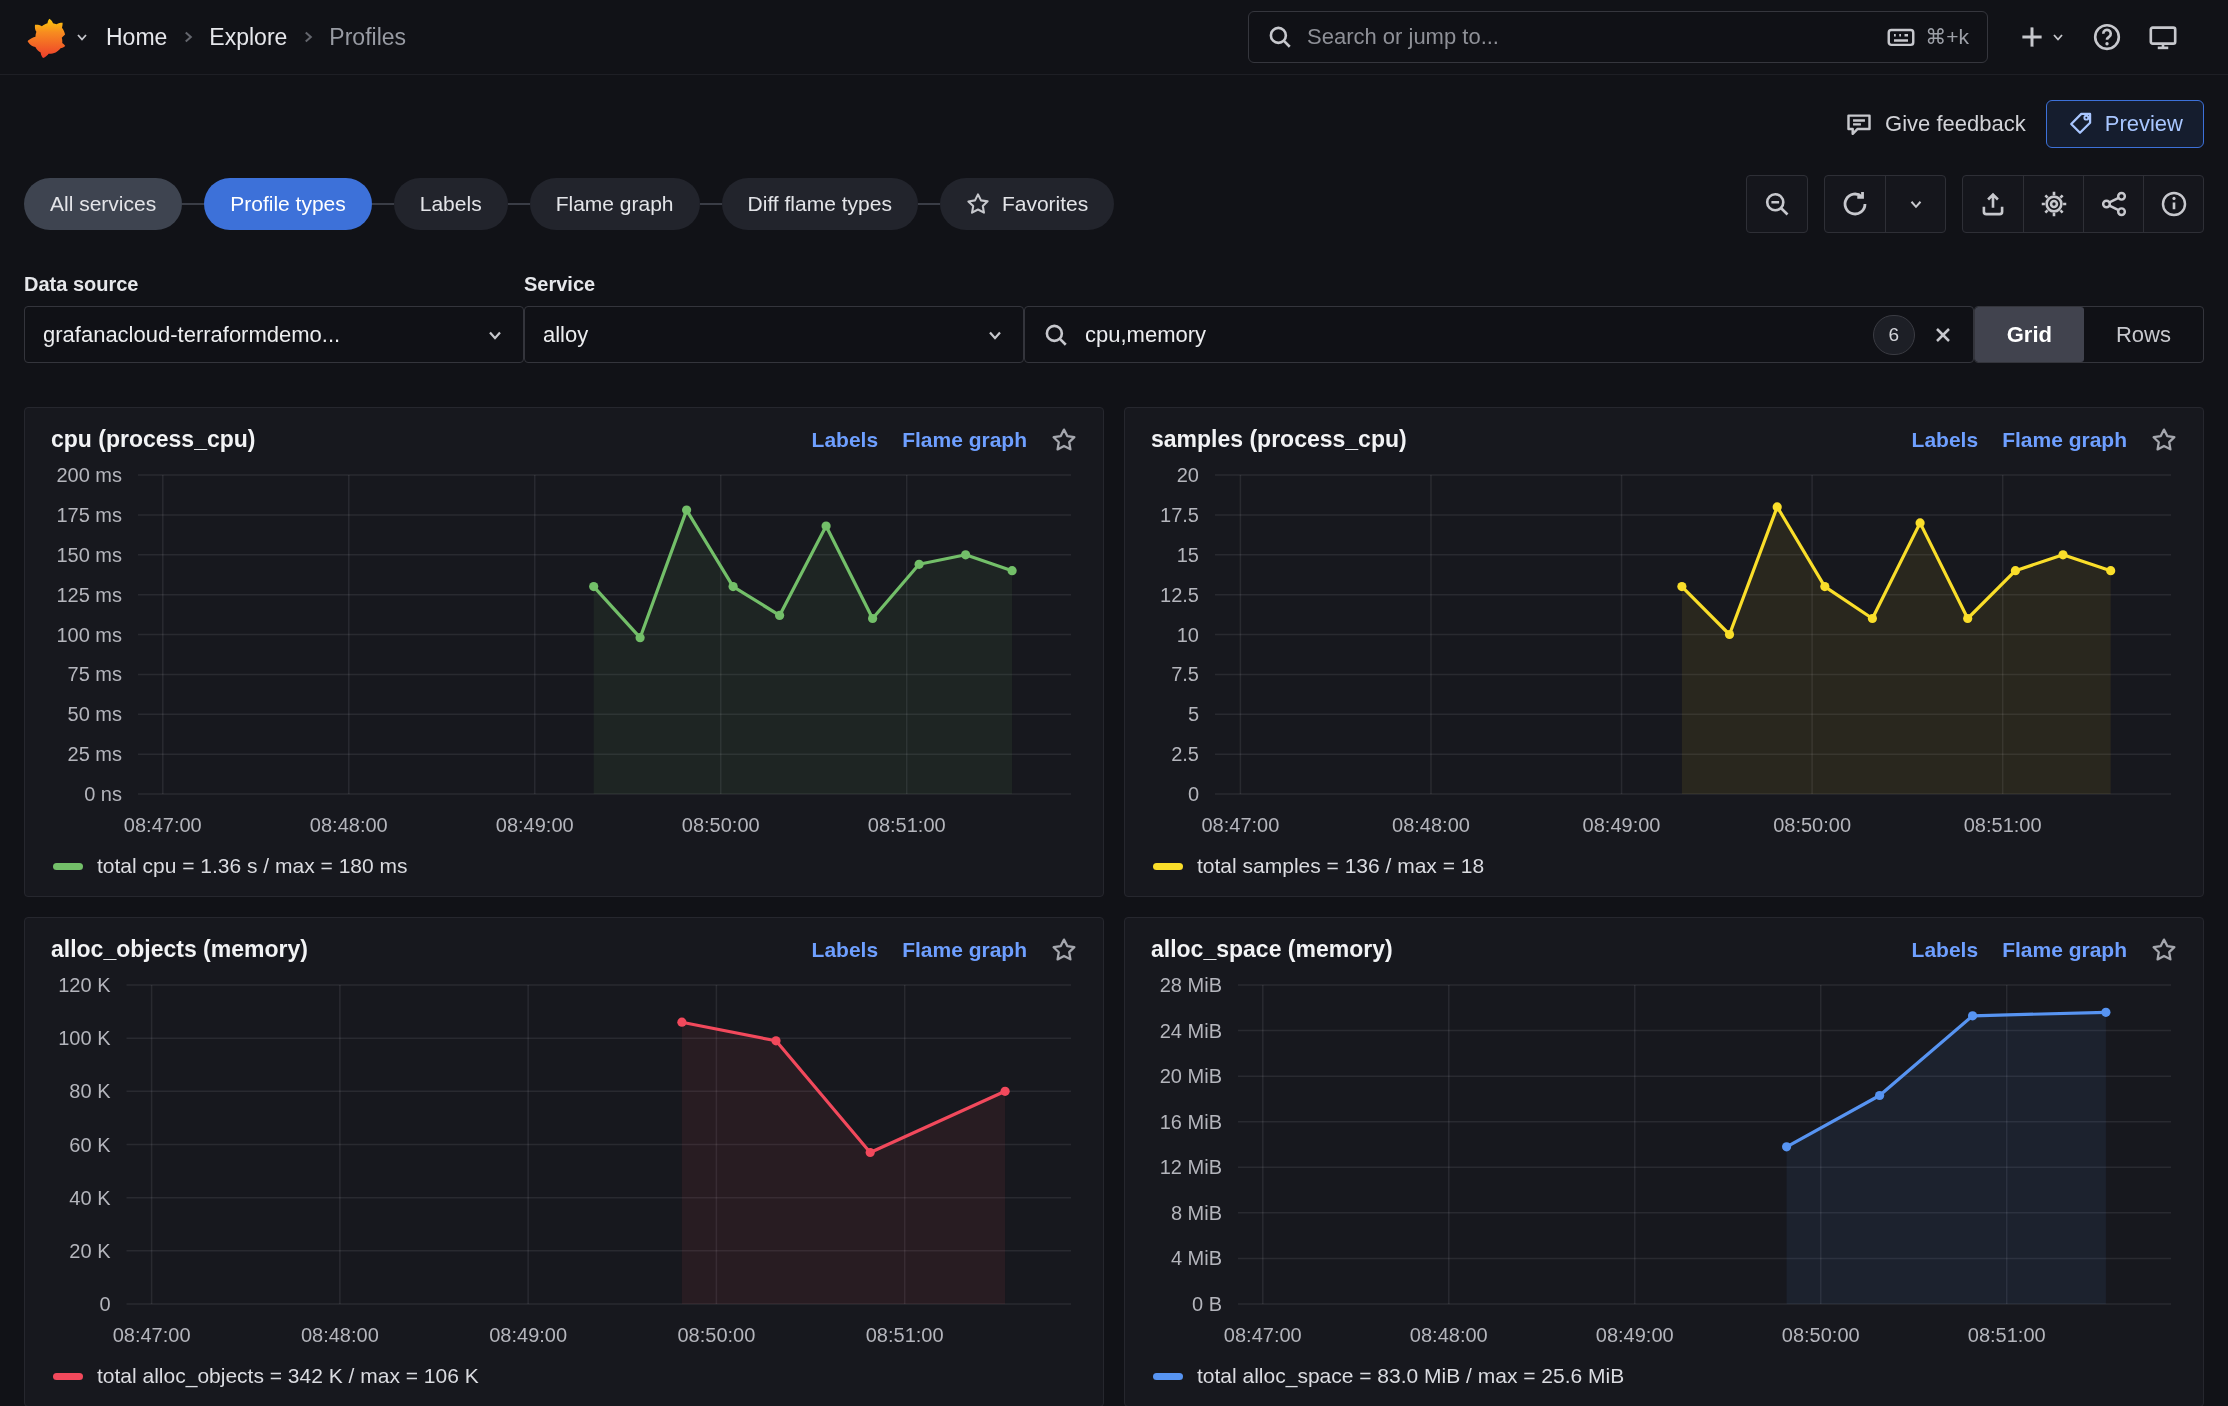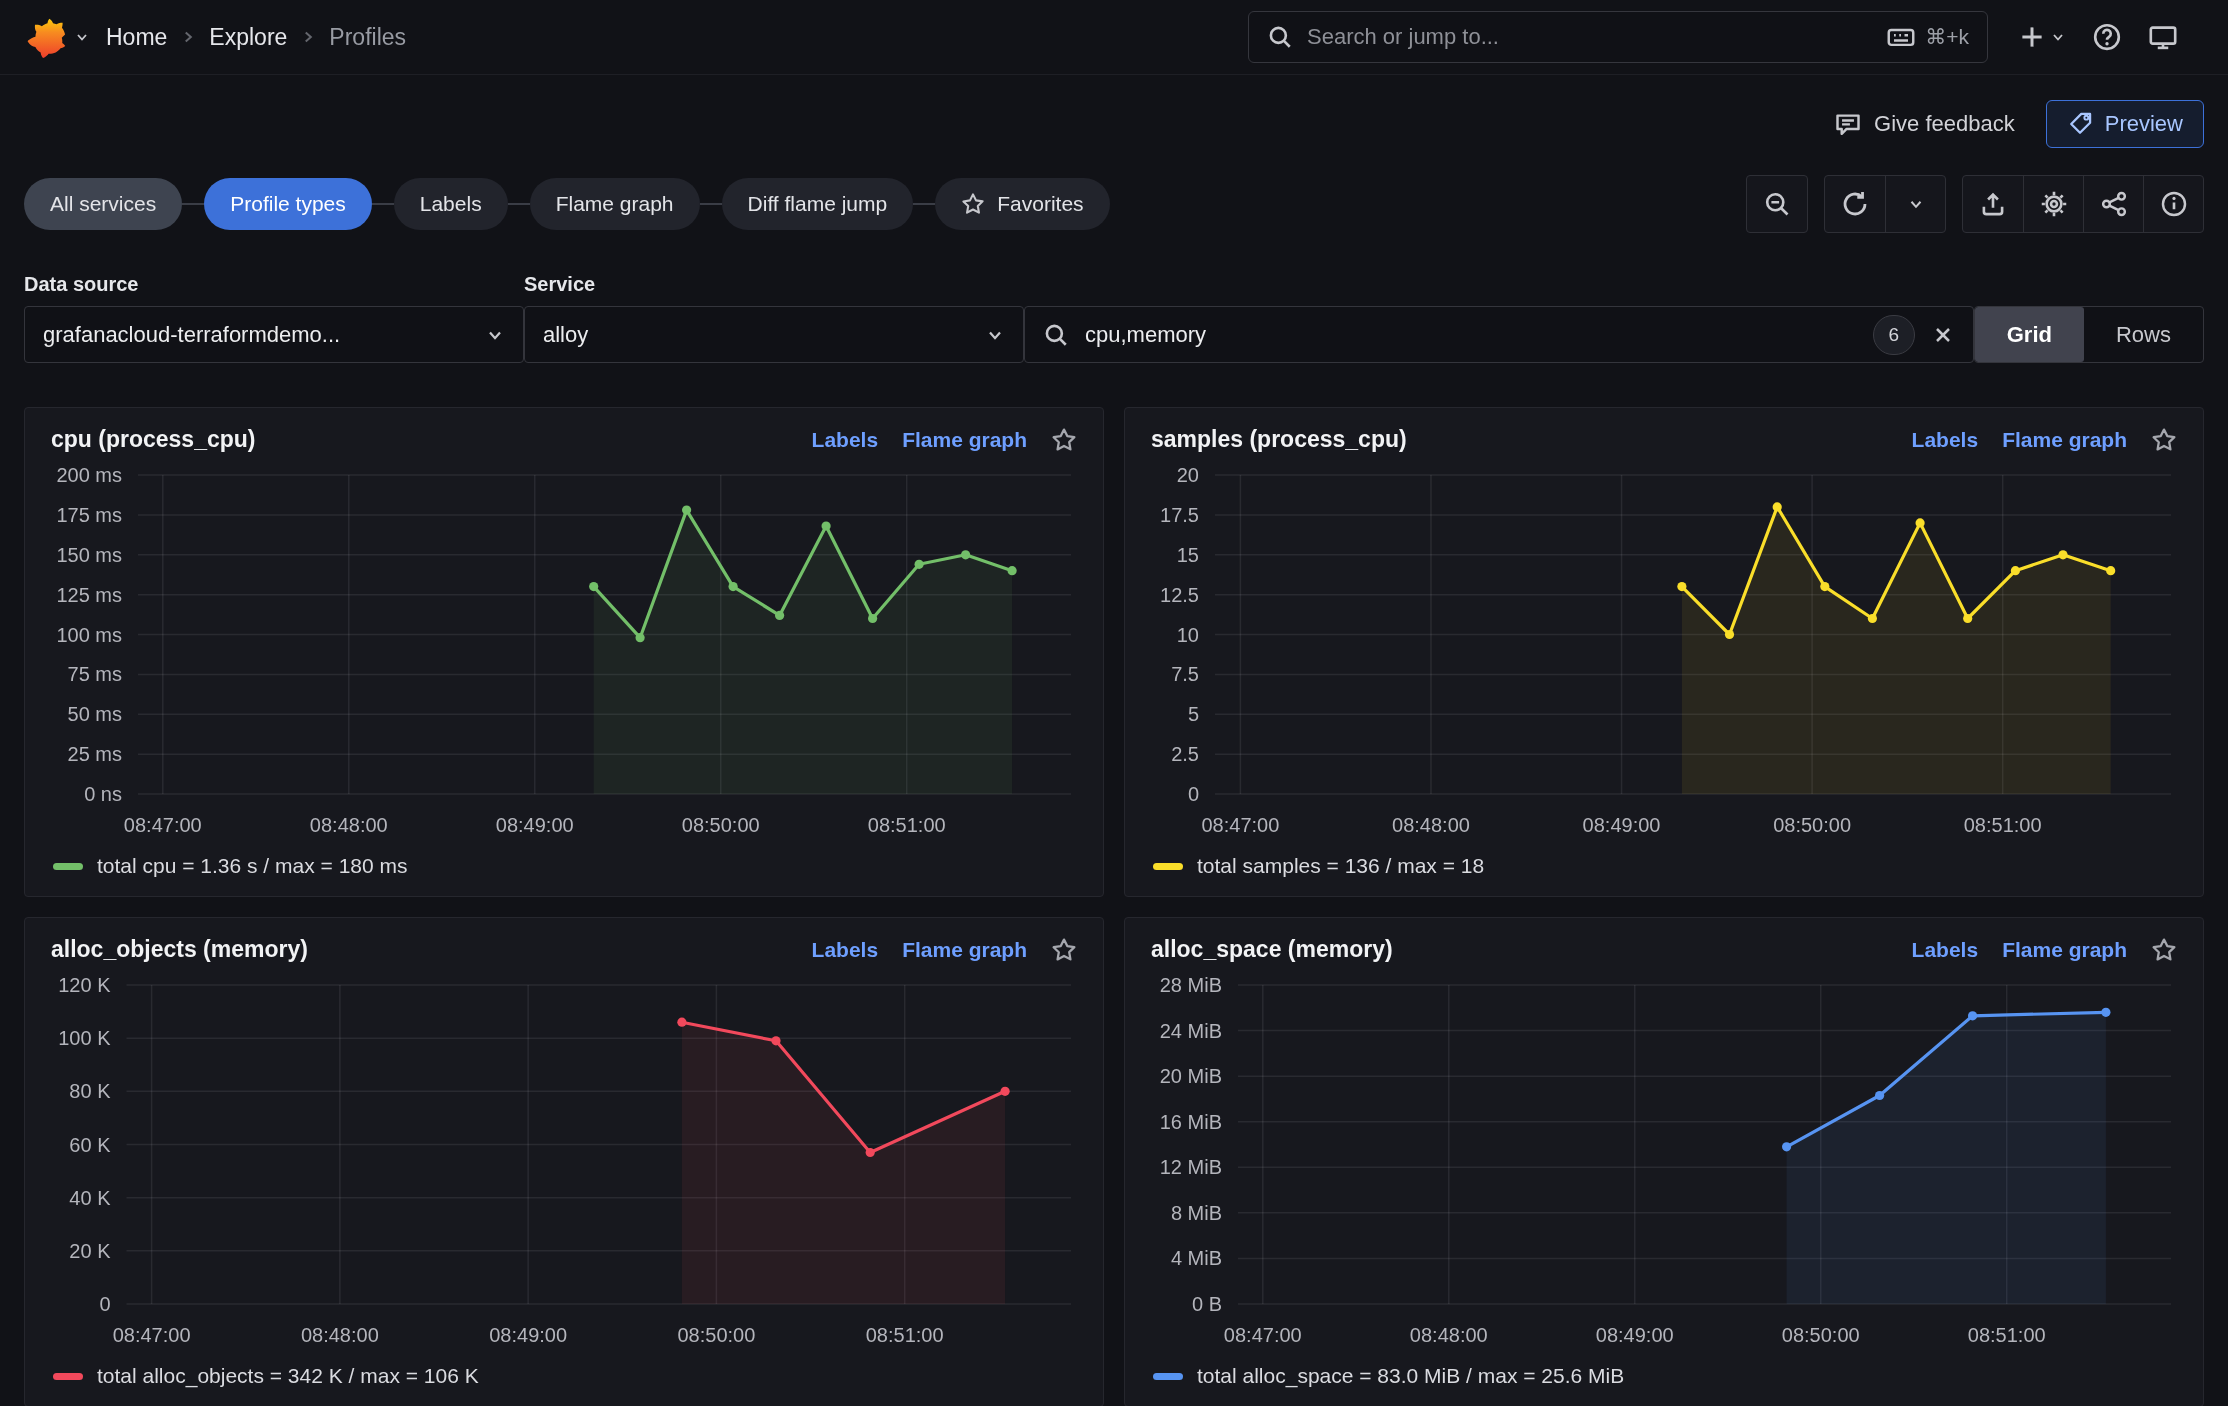--- a/index.html
+++ b/index.html
@@ -42,21 +42,21 @@
     width: 46px; height: 46px; border-radius: 9px;
     background:
       radial-gradient(circle at 32% 32%, #d14a3c 0 22%, transparent 23%),
       radial-gradient(circle at 70% 46%, #e4b04a 0 13%, transparent 14%),
       linear-gradient(135deg, #8c2f27 0%, #6e1f1a 60%, #451310 100%);
   }
 
   
   .content { padding: 0 24px; }
 
-  .actions-row { display: flex; justify-content: flex-end; align-items: center; gap: 31px; margin-top: 24px; height: 50px; }
+  .actions-row { display: flex; justify-content: flex-end; align-items: center; gap: 20px; margin-top: 24px; height: 50px; }
   .feedback-btn { display: flex; align-items: center; gap: 12px; color: #D2D3D8; font-size: 22px; }
   .preview-badge {
     display: flex; align-items: center; gap: 12px; height: 48px; padding: 0 20px;
     border: 1px solid #3D71D9; border-radius: 6px; background: rgba(61,113,217,0.12);
     color: #A8C6FF; font-size: 22px;
   }
 
   .tabs-row { display: flex; justify-content: space-between; align-items: center; margin-top: 26px; }
   .tabs { display: flex; align-items: center; }
   .pill {
@@ -236,21 +236,21 @@
   <div class="tabs-row">
     <div class="tabs">
       <button class="pill secondary">All services</button>
       <span class="connector"></span>
       <button class="pill active">Profile types</button>
       <span class="connector"></span>
       <button class="pill">Labels</button>
       <span class="connector"></span>
       <button class="pill">Flame graph</button>
       <span class="connector"></span>
-      <button class="pill">Diff flame jump</button>
+      <button class="pill">Diff flame types</button>
       <span class="connector"></span>
       <button class="pill">
         <span class="ic">
           <svg viewBox="0 0 16 16" width="24" height="24">
               <path d="M8 1.6l2 4 4.4.64-3.2 3.1.76 4.4L8 11.7l-3.96 2.08.76-4.4-3.2-3.1L6 5.6z" fill="none" stroke="currentColor" stroke-width="1.4" stroke-linejoin="round"></path>
             </svg>
         </span>
         <span>Favorites</span>
       </button>
     </div>

